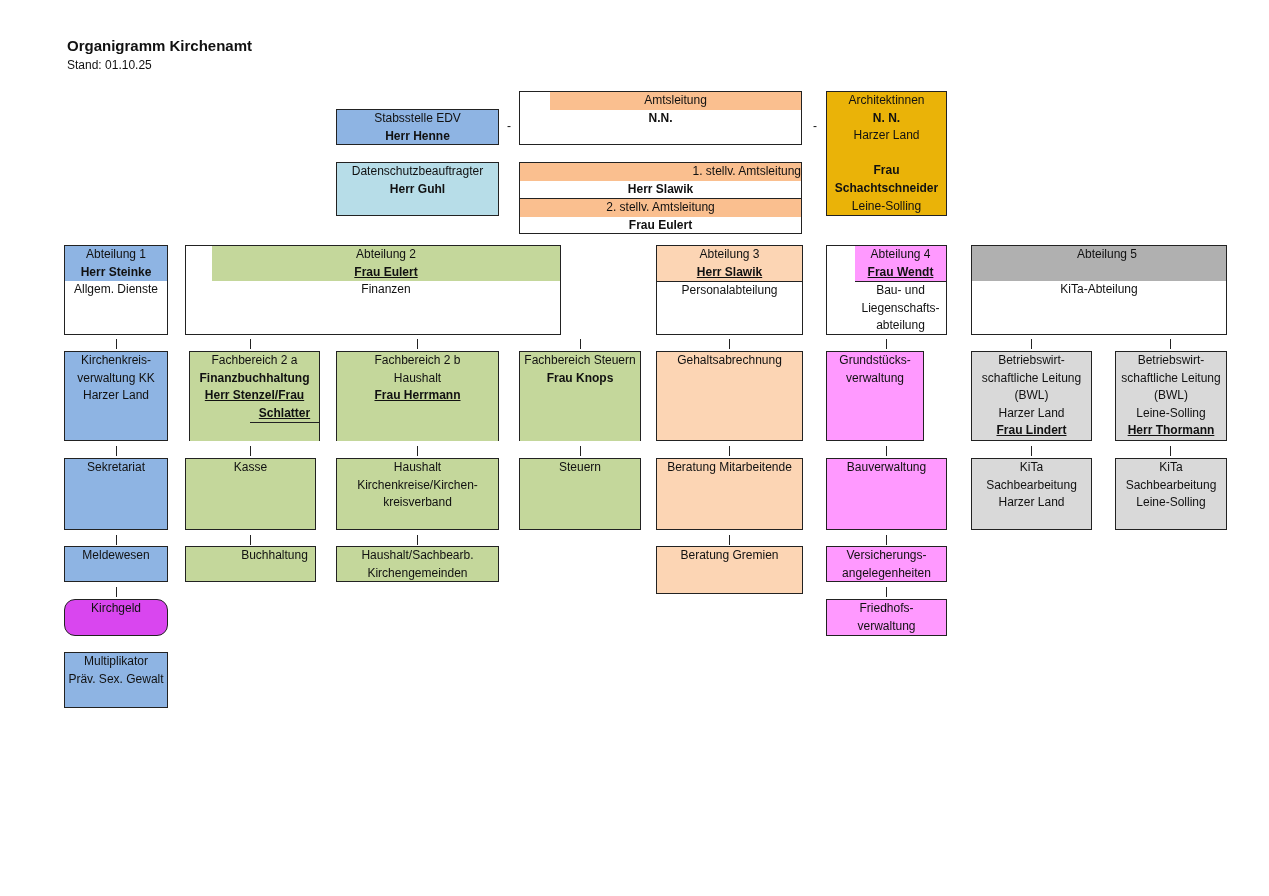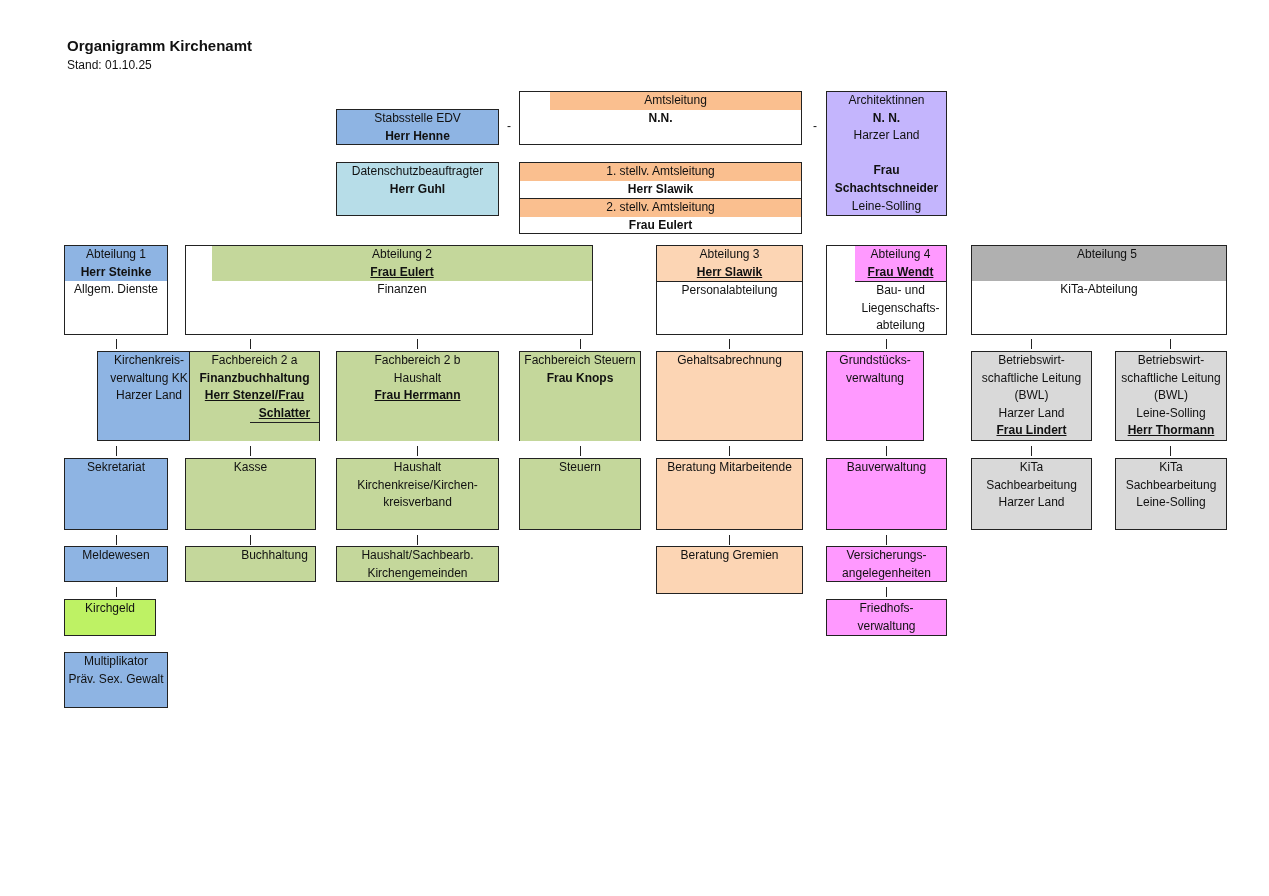--- a/index.html
+++ b/index.html
@@ -33,45 +33,45 @@
   <span class="line b">Herr Guhl</span>
 </div>
 
 <div class="box" style="left:519px;top:91px;width:283px;height:54px;background:#fff;">
   <span class="line band" style="background:#fabf8f;margin-left:30px;">Amtsleitung</span>
   <span class="line b">N.N.</span>
 </div>
 <div class="dash" style="left:813px;top:119px;">-</div>
 
 <div class="box" style="left:519px;top:162px;width:283px;height:72px;background:#fff;">
-  <span class="line" style="background:#fabf8f;">1. stellv. Amtsleitung</span>
+  <span class="line" style="background:#fabf8f;text-align:right;">1. stellv. Amtsleitung</span>
   <span class="line b" style="border-bottom:1.5px solid #222;">Herr Slawik</span>
   <span class="line" style="background:#fabf8f;">2. stellv. Amtsleitung</span>
   <span class="line b">Frau Eulert</span>
 </div>
 
-<div class="box" style="left:826px;top:91px;width:121px;height:125px;background:#c4b5fd;">
+<div class="box" style="left:826px;top:91px;width:121px;height:125px;background:#eab308;">
   <span class="line">Architektinnen</span>
   <span class="line b">N. N.</span>
   <span class="line">Harzer Land</span>
   <span class="line">&nbsp;</span>
   <span class="line b">Frau</span>
   <span class="line b">Schachtschneider</span>
   <span class="line">Leine-Solling</span>
 </div>
 
 <div class="box" style="left:64px;top:245px;width:104px;height:90px;background:#fff;">
   <div style="background:#8eb4e3;">
     <span class="line">Abteilung 1</span>
     <span class="line b">Herr Steinke</span>
   </div>
   <span class="line">Allgem. Dienste</span>
 </div>
 
-<div class="box" style="left:185px;top:245px;width:408px;height:90px;background:#fff;padding-left:26px;">
+<div class="box" style="left:185px;top:245px;width:376px;height:90px;background:#fff;padding-left:26px;">
   <div style="background:#c4d79b;">
     <span class="line">Abteilung 2</span>
     <span class="line b u">Frau Eulert</span>
   </div>
   <span class="line">Finanzen</span>
 </div>
 
 <div class="box" style="left:656px;top:245px;width:147px;height:90px;background:#fff;">
   <div style="background:#fcd5b4;border-bottom:1.5px solid #222;">
     <span class="line">Abteilung 3</span>
@@ -99,21 +99,21 @@
 
 <div class="conn" style="left:116px;top:339px;height:10px;"></div>
 <div class="conn" style="left:250px;top:339px;height:10px;"></div>
 <div class="conn" style="left:417px;top:339px;height:10px;"></div>
 <div class="conn" style="left:580px;top:339px;height:10px;"></div>
 <div class="conn" style="left:729px;top:339px;height:10px;"></div>
 <div class="conn" style="left:886px;top:339px;height:10px;"></div>
 <div class="conn" style="left:1031px;top:339px;height:10px;"></div>
 <div class="conn" style="left:1170px;top:339px;height:10px;"></div>
 
-<div class="box" style="left:64px;top:351px;width:104px;height:90px;background:#8eb4e3;margin-left:33px;">
+<div class="box" style="left:64px;top:351px;width:104px;height:90px;background:#8eb4e3;">
   <span class="line">Kirchenkreis-</span>
   <span class="line">verwaltung KK</span>
   <span class="line">Harzer Land</span>
 </div>
 
 <div class="box" style="left:189px;top:351px;width:131px;height:90px;background:#c4d79b;border-bottom:none;">
   <span class="line">Fachbereich 2 a</span>
   <span class="line b">Finanzbuchhaltung</span>
   <span class="line b u">Herr Stenzel/Frau</span>
   <span class="line b u" style="border-bottom:1.5px solid #222;margin-left:60px;">Schlatter</span>
@@ -215,21 +215,21 @@
   <span class="line">Beratung Gremien</span>
 </div>
 <div class="box" style="left:826px;top:546px;width:121px;height:36px;background:#ff99ff;">
   <span class="line">Versicherungs-</span>
   <span class="line">angelegenheiten</span>
 </div>
 
 <div class="conn" style="left:116px;top:587px;height:10px;"></div>
 <div class="conn" style="left:886px;top:587px;height:10px;"></div>
 
-<div class="box" style="left:64px;top:599px;width:92px;height:37px;background:#bef264;">
+<div class="box" style="left:64px;top:599px;width:104px;height:37px;background:#d946ef;border-radius:11px;">
   <span class="line">Kirchgeld</span>
 </div>
 <div class="box" style="left:826px;top:599px;width:121px;height:37px;background:#ff99ff;">
   <span class="line">Friedhofs-</span>
   <span class="line">verwaltung</span>
 </div>
 
 <div class="box" style="left:64px;top:652px;width:104px;height:56px;background:#8eb4e3;">
   <span class="line">Multiplikator</span>
   <span class="line">Präv. Sex. Gewalt</span>

